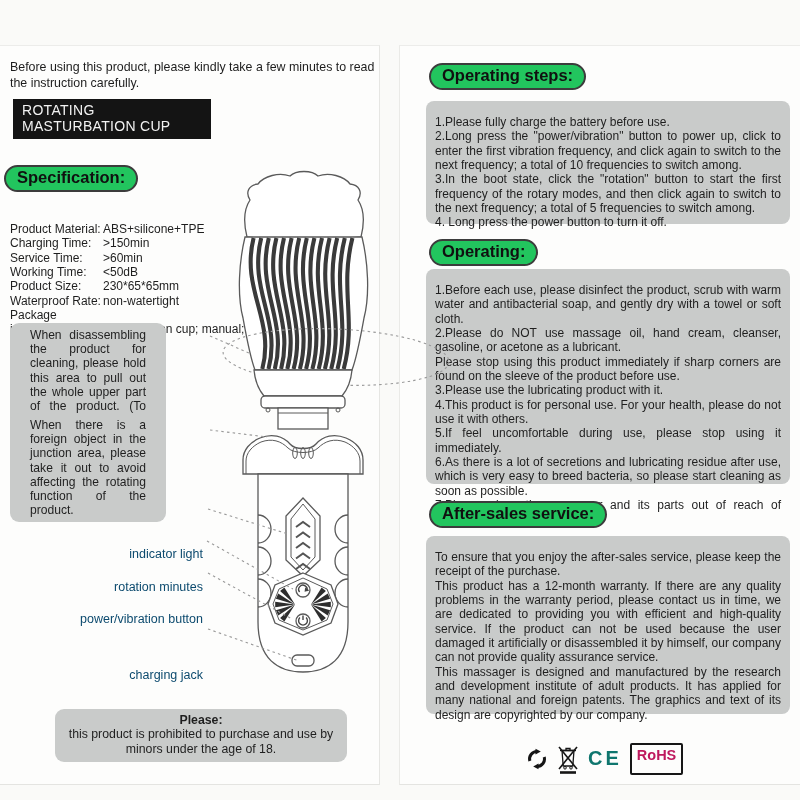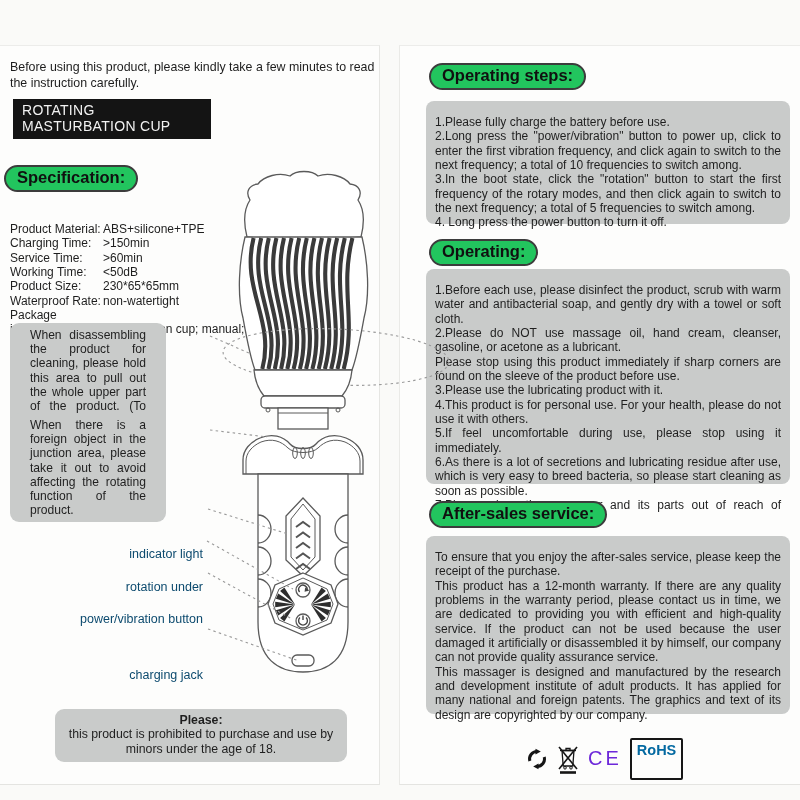--- a/index.html
+++ b/index.html
@@ -23,22 +23,22 @@
   .spec-row .lb{display:inline-block;width:93px;}
   .gray{background:#c9cbca;border-radius:9px;color:#1f1f1f;}
   .callout{left:10px;width:156px;padding:5px 20px;box-sizing:border-box;font-size:12.1px;line-height:14.2px;text-align:justify;}
   .part-label{left:0;width:203px;text-align:right;font-size:12.5px;color:#0c4a6e;}
   .warn{left:55px;top:663px;width:292px;padding:4px 10px 6px;box-sizing:border-box;text-align:center;font-size:12.3px;line-height:14.4px;}
   .warn .wt{font-weight:bold;}
   .rp-bubble{left:29px;}
   .rp-box{left:26px;width:364px;box-sizing:border-box;padding:14px 9px;font-size:12px;line-height:14.33px;
           text-align:justify;white-space:pre-line;border-radius:8px;}
   .icons-row{left:126px;top:697px;display:flex;align-items:center;gap:8px;height:32px;}
-  .ce{font-size:20px;font-weight:normal;letter-spacing:3px;color:#6d28d9;padding-bottom:2px;}
-  .rohs{border:2px solid #161616;border-radius:2px;font-size:14.5px;font-weight:bold;padding:2px 5px 20px;color:#0369a1;}
+  .ce{font-size:20px;font-weight:bold;letter-spacing:3px;color:#0f766e;padding-bottom:2px;}
+  .rohs{border:2px solid #161616;border-radius:2px;font-size:14.5px;font-weight:bold;padding:2px 5px 10px;color:#be185d;}
   svg.overlay{position:absolute;inset:0;pointer-events:none;}
   .oline{fill:#fff;stroke:#5a5a5a;stroke-width:1.3;}
   .nofill{fill:none;stroke:#5a5a5a;stroke-width:1.3;}
   .thin{fill:none;stroke:#5a5a5a;stroke-width:1;}
   .stripe{fill:none;stroke:#3a3a3a;stroke-width:4.1;}
   .chev{fill:none;stroke:#555;stroke-width:2;}
   .dashedl{fill:none;stroke:#9a9a9a;stroke-width:1.1;stroke-dasharray:2.5 3.2;}
 </style>
 </head>
 <body>
@@ -63,21 +63,21 @@
       <div class="spec-row"><span class="lb">Working Time:</span><span>&lt;50dB</span></div>
       <div class="spec-row"><span class="lb">Product Size:</span><span>230*65*65mm</span></div>
       <div class="spec-row"><span class="lb">Waterproof Rate:</span><span>non-watertight</span></div>
       <div class="spec-row"><span class="lb">Package included:</span><span>masturbation cup; manual; charging cable</span></div>
     </div>
 
     <div class="abs gray callout" style="top:277px;">When disassembling the product for cleaning, please hold this area to pull out the whole upper part of the product. (To avoid damaging the product, don't just drag the sleeve)</div>
     <div class="abs gray callout" style="top:367px;">When there is a foreign object in the junction area, please take it out to avoid affecting the rotating function of the product.</div>
 
     <div class="abs part-label" style="top:501px;">indicator light</div>
-    <div class="abs part-label" style="top:534px;">rotation under</div>
+    <div class="abs part-label" style="top:534px;">rotation minutes</div>
     <div class="abs part-label" style="top:566px;">power/vibration button</div>
     <div class="abs part-label" style="top:622px;">charging jack</div>
 
     <div class="abs gray warn">
       <div class="wt">Please:</div>
       <div>this product is prohibited to purchase and use by minors under the age of 18.</div>
     </div>
   </div>
 
   <div class="page page-right">

